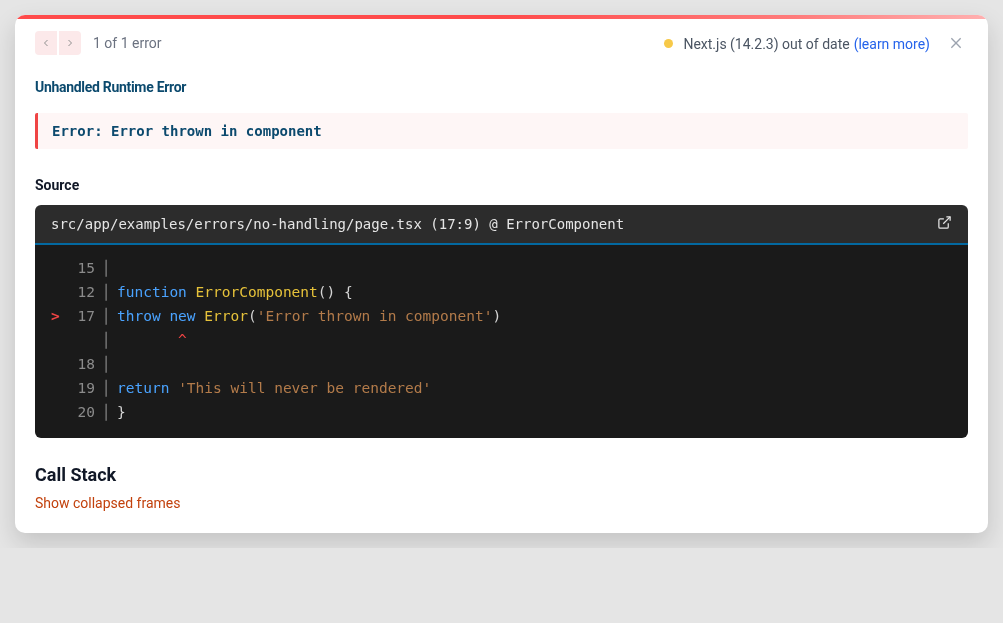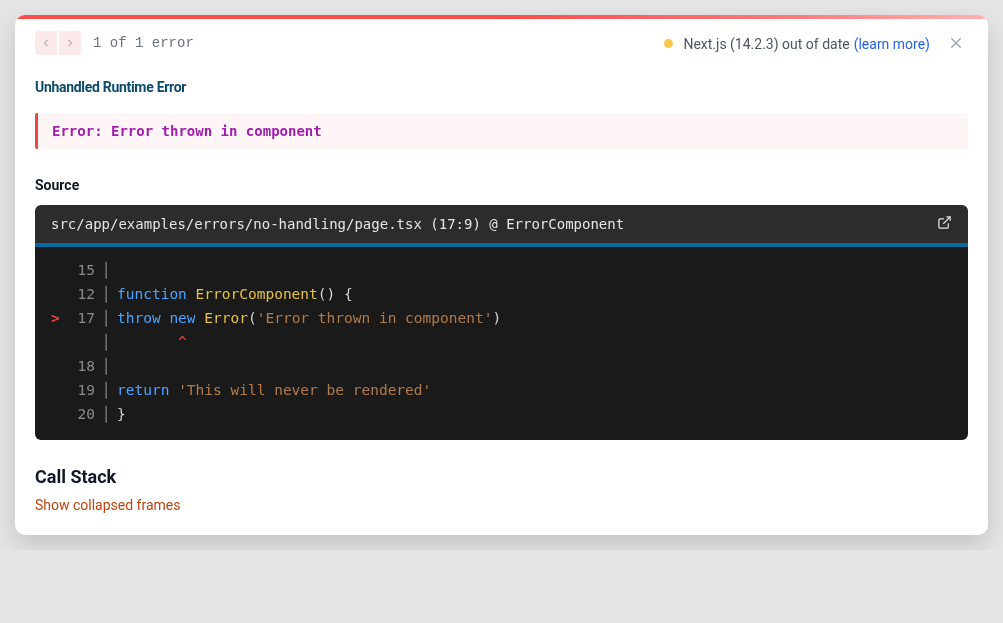--- a/index.html
+++ b/index.html
@@ -33,21 +33,21 @@
       width: 22px; height: 24px;
       background: #fce9ea;
       border: none;
       border-radius: 4px;
       display: flex; align-items: center; justify-content: center;
       cursor: pointer;
     }
     .nav-btn:first-child { border-top-right-radius:0; border-bottom-right-radius:0; }
     .nav-btn:last-child  { border-top-left-radius:0;  border-bottom-left-radius:0;  }
     .nav-btn svg { width: 12px; height: 12px; stroke:#8f8f8f; stroke-width:2; fill:none; }
-    .error-count { color: #6b7280; font-size: 14px; font-family: Liberation Mono, monospace; }
+    .error-count { color: #6b7280; font-size: 14px; }
     .header-right { display: flex; align-items: center; gap: 10px; }
     .dot {
       width: 9px; height: 9px;
       border-radius: 50%;
       background: #f7c948;
       display: inline-block;
     }
     .version-text { font-size: 14px; color: #4b5563; }
     .learn-more { color: #2563eb; text-decoration: none; font-size: 14px; cursor:pointer; }
     .close-btn {
@@ -57,37 +57,37 @@
       margin-left: 4px;
     }
     .close-btn svg { width:16px; height:16px; stroke:#9ca3af; stroke-width:2; fill:none; }
     .content { padding: 6px 20px 22px 20px; }
     .title { font-size: 14px; font-weight: 700; color: #0c4a6e; margin-top: 10px; margin-bottom: 18px; letter-spacing:-0.3px;}
     .error-box {
       background: #fef6f6;
       border-left: 3px solid #ef4444;
       border-radius: 2px;
       padding: 10px 14px;
-      color: #a21caf;
+      color: #0c4a6e;
       font-family: ui-monospace, SFMono-Regular, Menlo, Monaco, Consolas, monospace;
       font-size: 14px;
       font-weight: 600;
       margin-bottom: 28px;
     }
     .section-heading { font-size: 14px; font-weight:700; color:#111827; margin-bottom: 12px;}
     .source-header {
       background: #2c2c2c;
       color: #e5e5e5;
       padding: 10px 16px;
       font-family: ui-monospace, SFMono-Regular, Menlo, Monaco, Consolas, monospace;
       font-size: 14px;
       border-top-left-radius: 6px;
       border-top-right-radius: 6px;
       display: flex; justify-content: space-between; align-items: center;
-      border-bottom: 4px solid #0369a1;
+      border-bottom: 2px solid #0369a1;
     }
     .open-icon svg { width:15px; height:15px; stroke:#e5e5e5; stroke-width:2; fill:none;}
     .open-icon { cursor:pointer; }
     .code-block {
       background: #1a1a1a;
       color: #d4d4d4;
       padding: 12px 16px 14px 16px;
       font-family: ui-monospace, SFMono-Regular, Menlo, Monaco, Consolas, monospace;
       font-size: 14.5px;
       border-bottom-left-radius: 6px;

